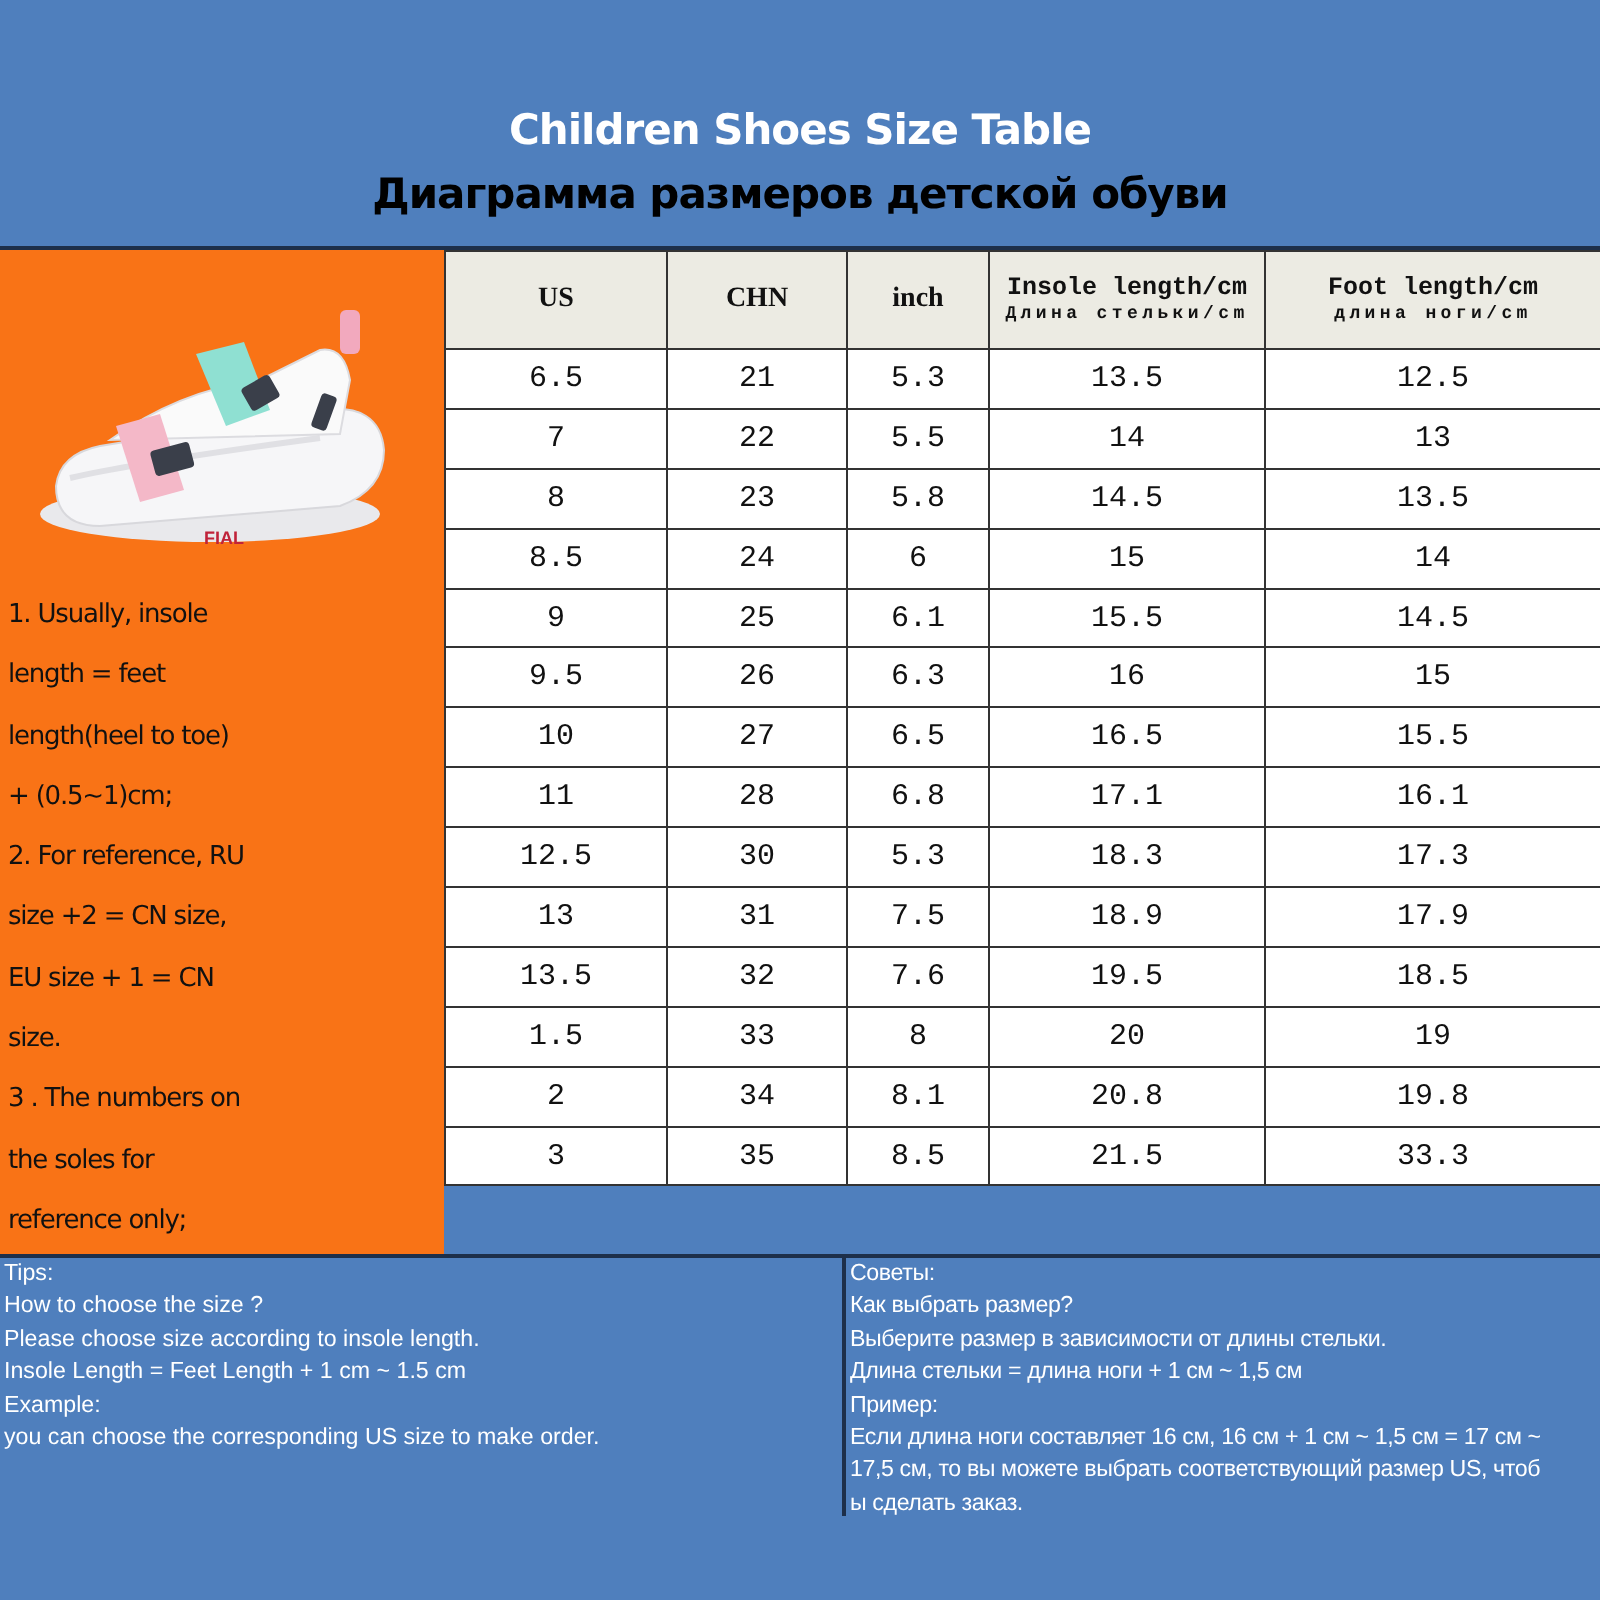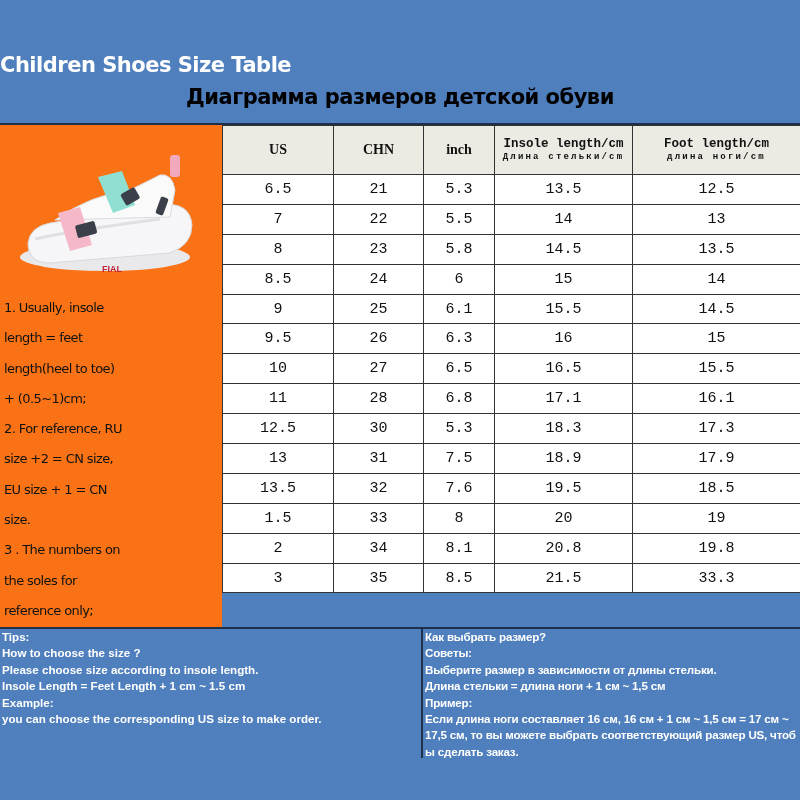--- a/index.html
+++ b/index.html
@@ -8,21 +8,21 @@
     background: #4f7fbd;
     position: relative;
     font-family: "Liberation Sans", sans-serif;
   }
   .title-block {
     position: absolute; left: 0; top: 0; width: 800px; height: 124px;
     background: #4f7fbd;
   }
   .title-en {
     position: absolute; left: 0; width: 800px; top: 53px;
-    color: #fff; font-weight: bold; font-size: 21px;
+    text-align: center; color: #fff; font-weight: bold; font-size: 21px;
     font-family: "DejaVu Sans", sans-serif; letter-spacing: -0.5px;
   }
   .title-ru {
     position: absolute; left: 0; width: 800px; top: 85px;
     text-align: center; color: #000000; font-weight: bold; font-size: 21px;
     font-family: "DejaVu Sans", sans-serif; letter-spacing: -0.5px;
   }
   .top-rule {
     position: absolute; left: 0; top: 123px; width: 800px; height: 2px; background: #1d2f4a;
   }
@@ -58,21 +58,21 @@
   }
   .size-table th .sub {
     display: block; font-size: 9px; letter-spacing: 2.2px; line-height: 12px;
   }
   .size-table td {
     height: 28.9px; font-size: 15px; background: #fff;
   }
   .tips {
     position: absolute; top: 629px; height: 128px; color: #fff;
     font-family: "Liberation Sans", sans-serif; font-size: 11.6px; line-height: 16.4px;
-    font-weight: bold;
+    font-weight: normal;
   }
   .tips-en { left: 2px; width: 418px; }
   .tips-ru { left: 425px; width: 375px; letter-spacing: -0.2px; }
   .tips-divider {
     position: absolute; left: 421px; top: 628px; width: 2px; height: 130px; background: #1d2f4a;
   }
   .bottom-rule {
     position: absolute; left: 0; top: 627px; width: 800px; height: 2px; background: #1d2f4a;
   }
 </style>
@@ -246,21 +246,21 @@
   <div>How to choose the size ?</div>
   <div>Please choose size according to insole length.</div>
   <div>Insole Length = Feet Length + 1 cm ~ 1.5 cm</div>
   <div>Example:</div>
   <div>you can choose the corresponding US size to make order.</div>
 </div>
 
 <div class="tips-divider"></div>
 
 <div class="tips tips-ru">
+  <div>Советы:</div>
   <div>Как выбрать размер?</div>
-  <div>Советы:</div>
   <div>Выберите размер в зависимости от длины стельки.</div>
   <div>Длина стельки = длина ноги + 1 см ~ 1,5 см</div>
   <div>Пример:</div>
   <div>Если длина ноги составляет 16 см, 16 см + 1 см ~ 1,5 см = 17 см ~</div>
   <div>17,5 см, то вы можете выбрать соответствующий размер US, чтоб</div>
   <div>ы сделать заказ.</div>
 </div>
 
 </body></html>

